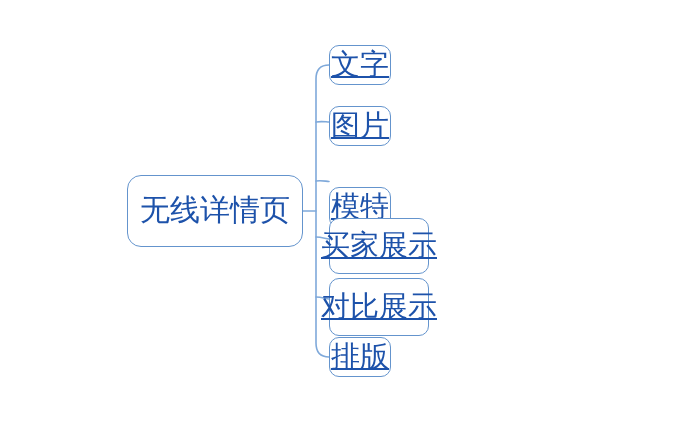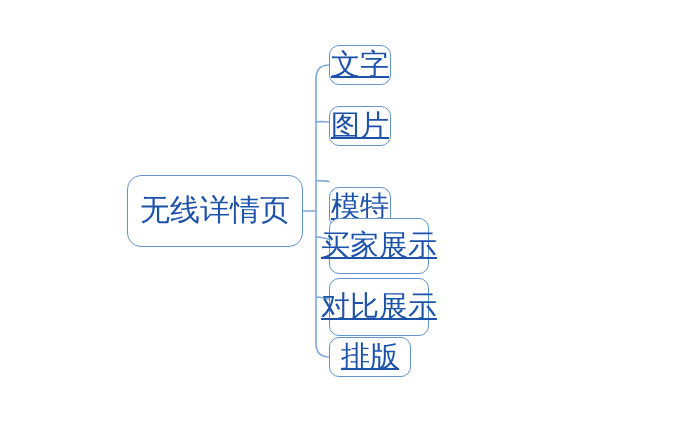--- a/index.html
+++ b/index.html
@@ -50,21 +50,21 @@
   }
   .node-child {
     font-size: 29px;
     text-decoration: underline;
   }
   .n0 { left: 329px; top: 45px;  width: 62px;  height: 40px; }
   .n1 { left: 329px; top: 106px; width: 62px;  height: 40px; }
   .n2 { left: 329px; top: 161px; width: 62px;  height: 41px; margin-top: 26px; }
   .n3 { left: 329px; top: 218px; width: 100px; height: 56px; }
   .n4 { left: 329px; top: 278px; width: 100px; height: 58px; border-radius: 10px; }
-  .n5 { left: 329px; top: 337px; width: 82px;  height: 40px; }
+  .n5 { left: 329px; top: 337px; width: 62px;  height: 40px; }
   .node-label {
     white-space: nowrap;
     line-height: 1;
     padding-bottom: 2px;
   }
 </style>
 </head>
 <body>
 
 <div id="canvas">

